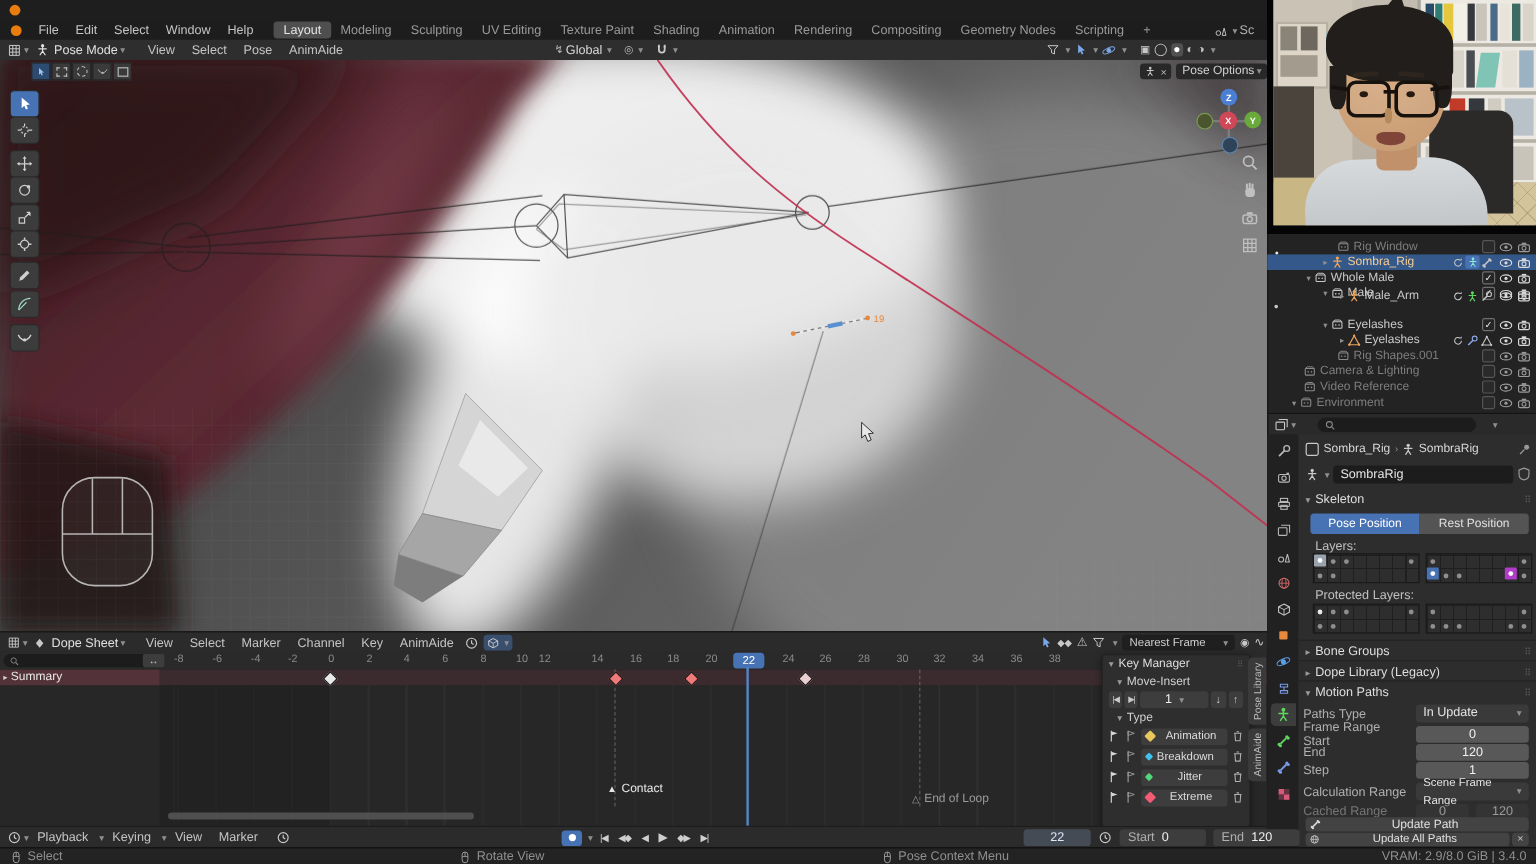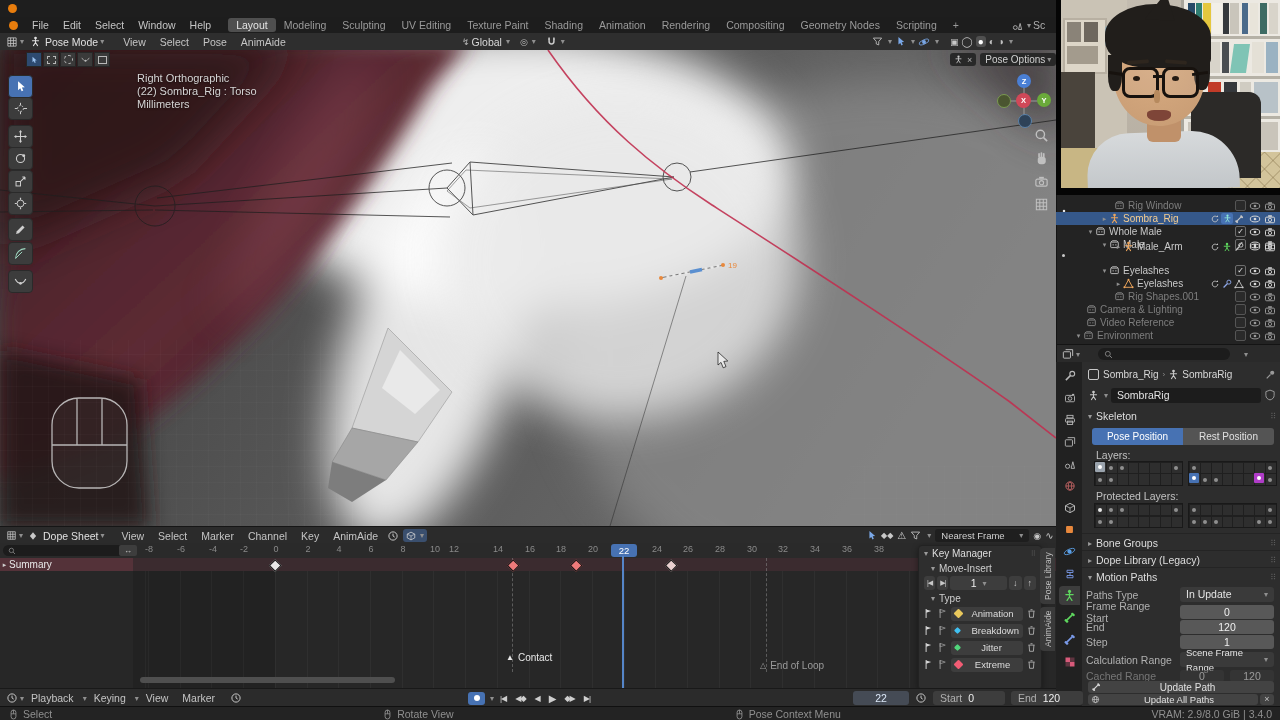--- a/index.html
+++ b/index.html
@@ -451,25 +451,20 @@
             <use href="#s-meas"></use>
           </svg>
         </div>
       <div class="toolbtn" style="top:220px">
           <svg class="ic" style="width:13px;height:13px;color:#cfcfcf">
             <use href="#s-curve"></use>
           </svg>
         </div>
     </div>
 
-    <div class="ab" style="left:137px;top:22px;line-height:13px;font-size:11px;color:#d4d4d4;text-shadow:0 1px 2px rgba(0,0,0,.5)">
-      <div>Right Orthographic</div>
-      <div>(22) Sombra_Rig : Torso</div>
-      <div>Millimeters</div>
-    </div>
 
     <div class="ab r" style="left:950px;top:3px;gap:4px">
       <div class="r" style="background:#282828;border-radius:3px;height:13px;padding:0 4px;gap:4px">
         <svg class="ic" style="width:9px;height:9px;color:#c8c8c8">
             <use href="#s-man"></use>
           </svg>
         <span style="color:#b0b0b0;font-size:9px">×</span>
       </div>
       <div class="r" style="background:#282828;border-radius:3px;height:13px;padding:0 5px">
         <span class="tx" style="font-size:10px;color:#d0d0d0">Pose Options</span>
@@ -1098,21 +1093,21 @@
     </div>
     <div class="r" style="height:17px;padding:0 4px;gap:3px">
       <svg class="ic" style="width:11px;height:11px;color:#d8d8d8">
           <use href="#s-flagf"></use>
         </svg>
       <svg class="ic" style="width:11px;height:11px;color:#9a9a9a">
           <use href="#s-flago"></use>
         </svg>
       <div class="kmbtn">
           <span class="diam" style="background:#40c1f2;width:5px;height:5px"></span>
-          <span style="flex:1;text-align:right">Breakdown</span>
+          <span style="flex:1;text-align:left">Breakdown</span>
         </div>
       <svg class="ic" style="width:11px;height:11px;color:#b0b0b0">
           <use href="#s-trash"></use>
         </svg>
     </div>
     <div class="r" style="height:17px;padding:0 4px;gap:3px">
       <svg class="ic" style="width:11px;height:11px;color:#d8d8d8">
           <use href="#s-flagf"></use>
         </svg>
       <svg class="ic" style="width:11px;height:11px;color:#9a9a9a">

